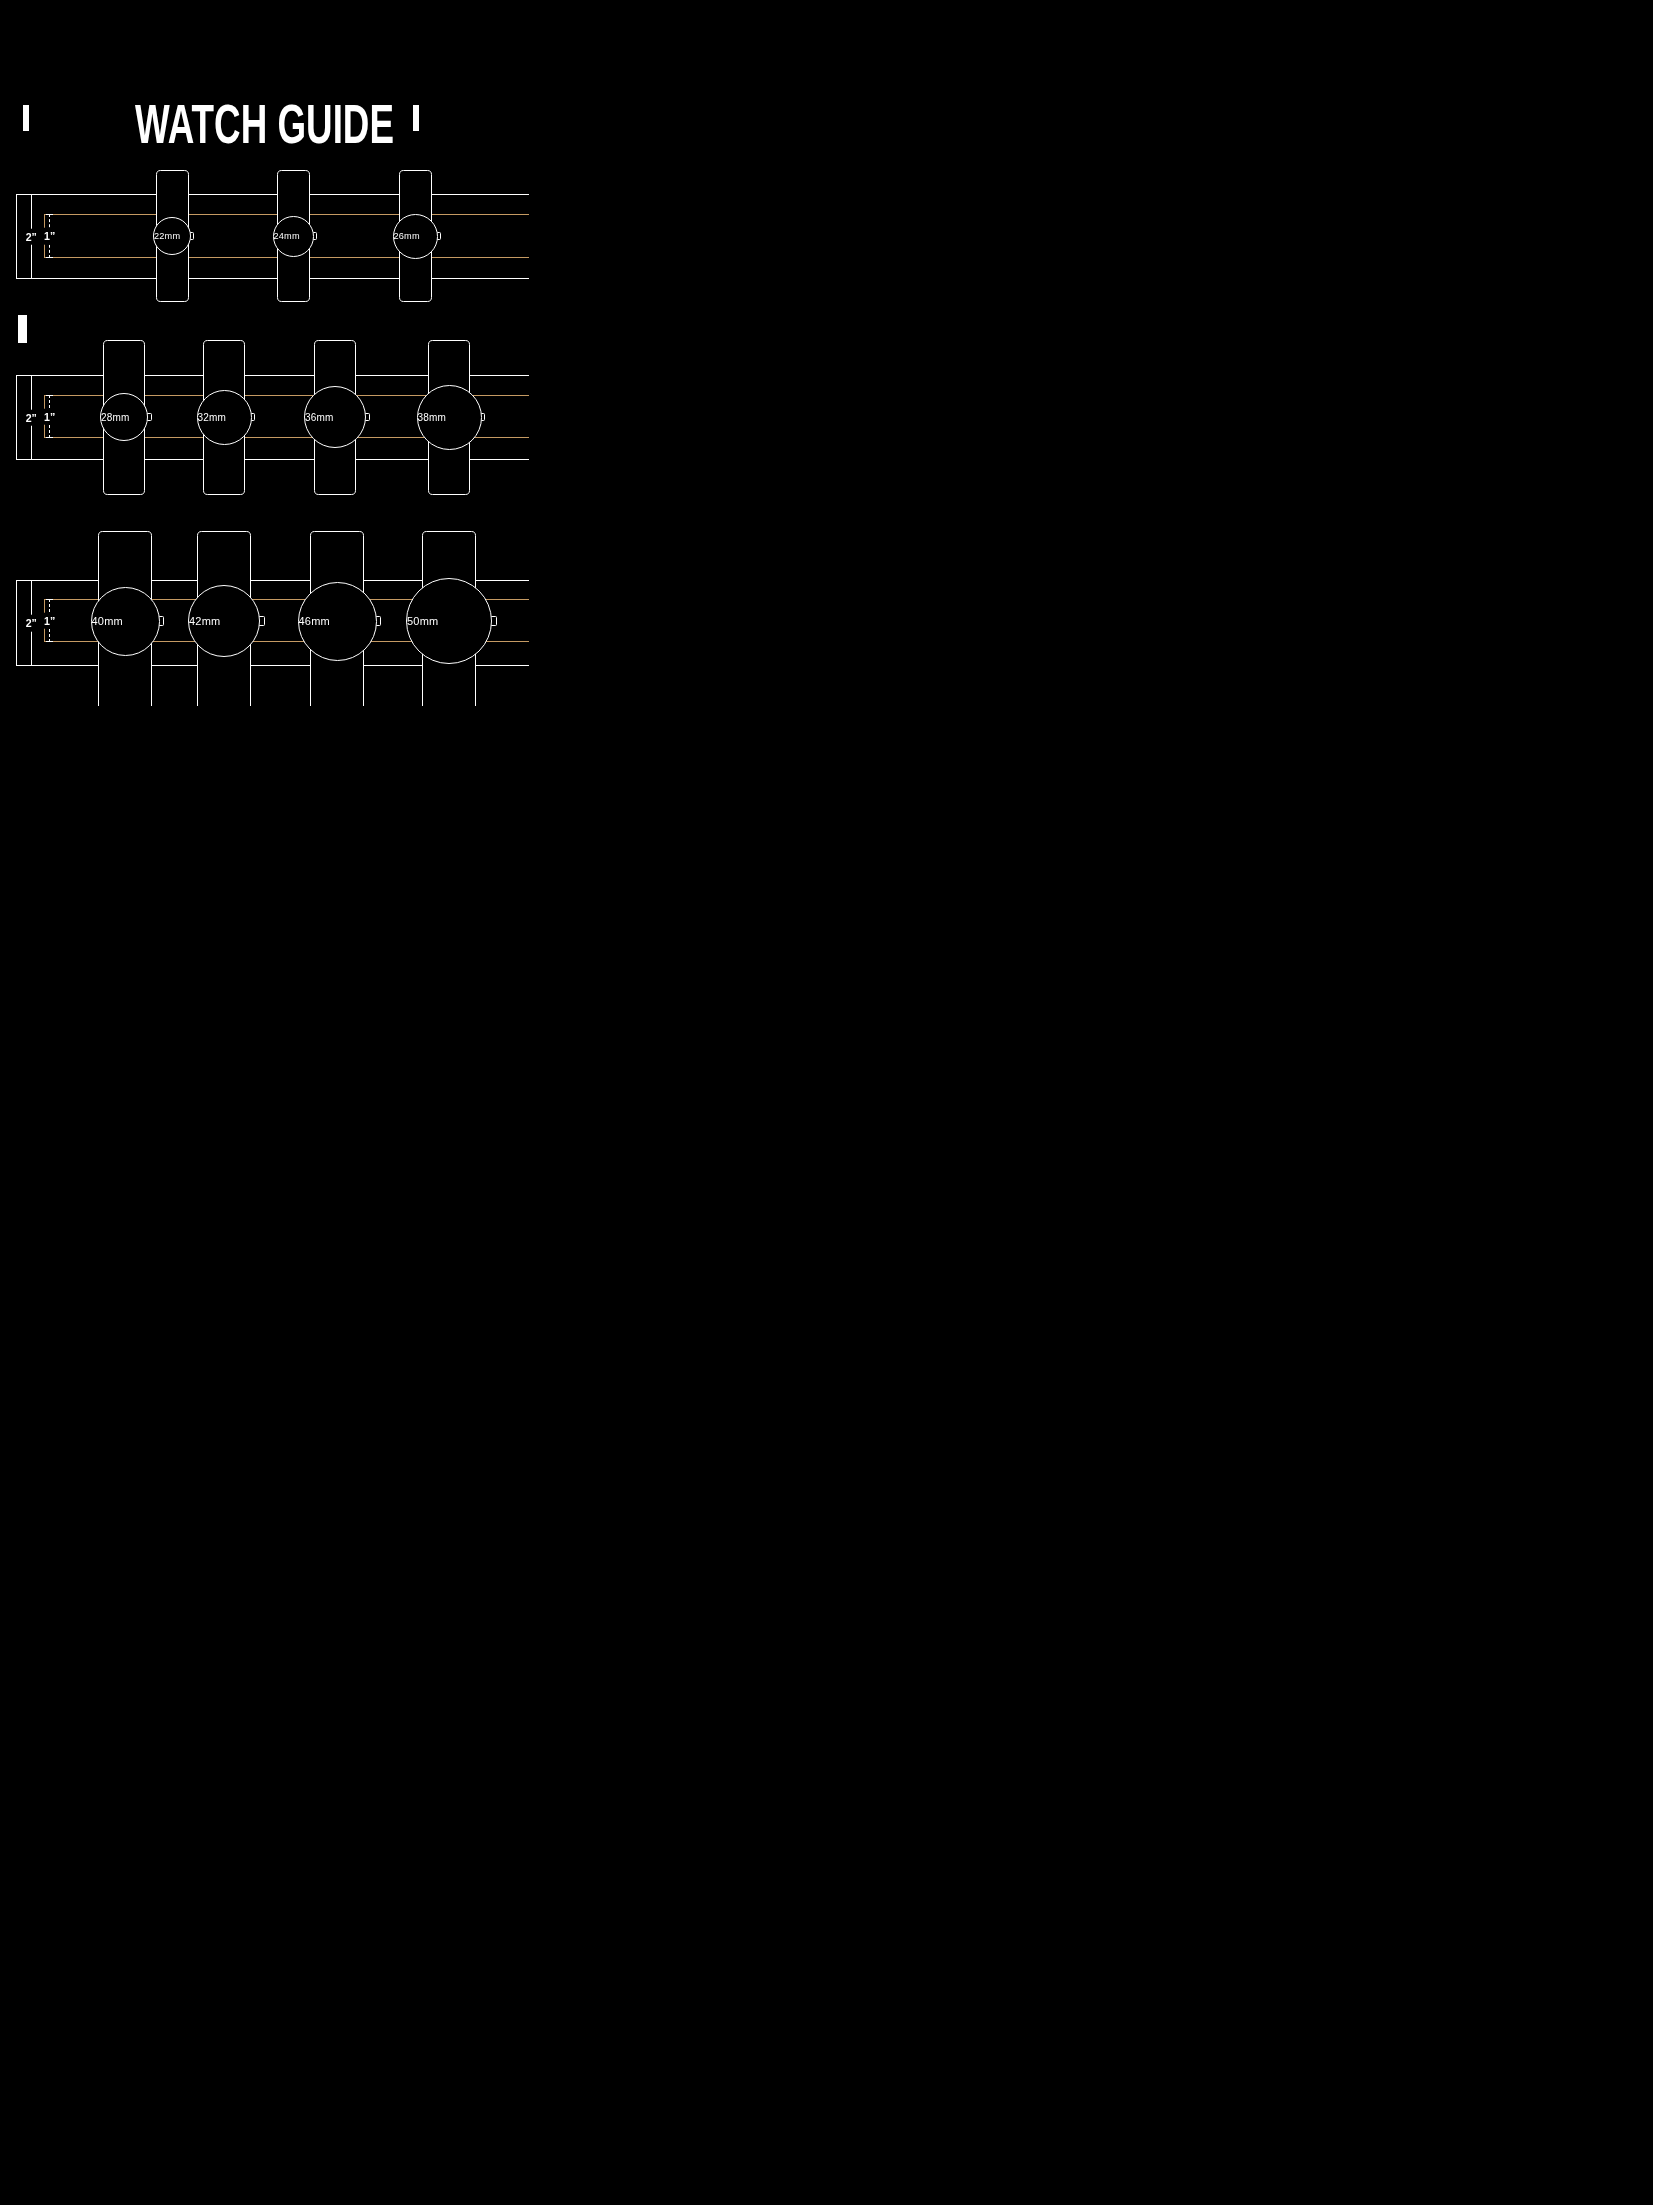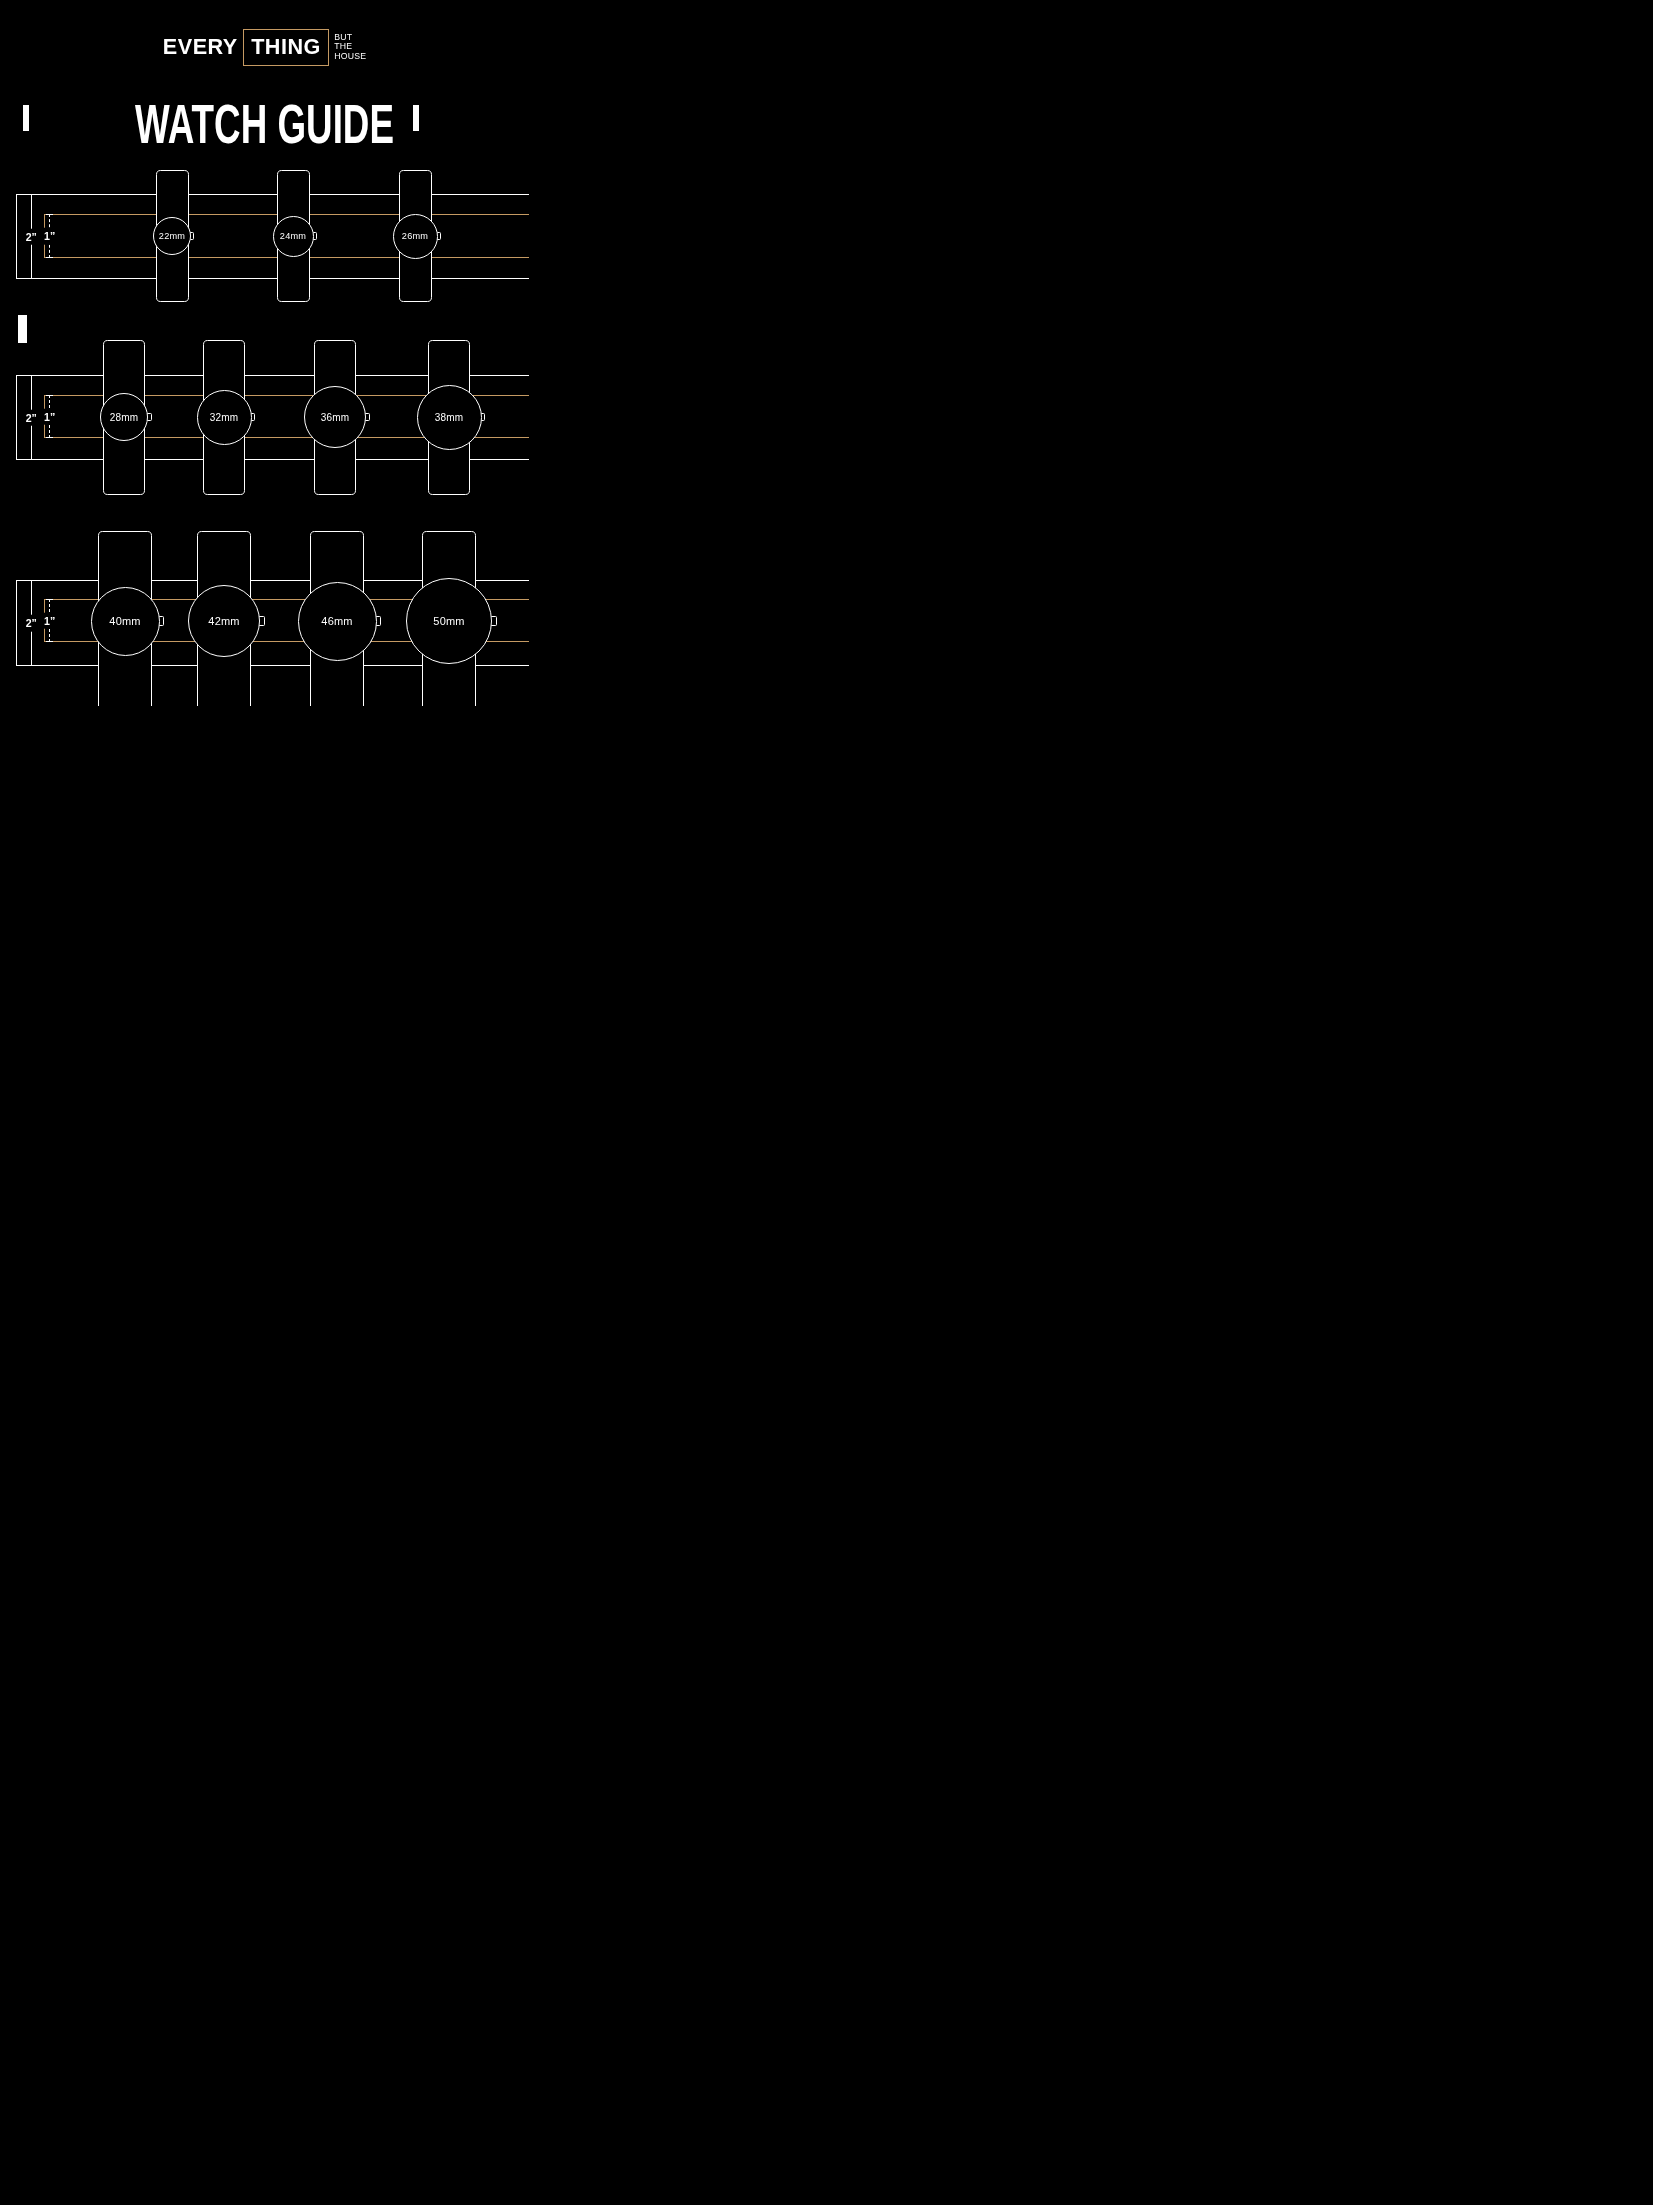--- a/index.html
+++ b/index.html
@@ -34,37 +34,28 @@
   .dim .line{position:absolute;left:3.2px;top:0;bottom:0;width:0;border-left:0.9px solid var(--fg);}
   .dim.dashed .line{border-left-style:dashed;}
   .dim .cap{position:absolute;left:0;width:7.4px;height:0.9px;background:var(--fg);}
   .dim .cap.top{top:0;}
   .dim .cap.bottom{bottom:0;}
   .dim .dim-label{position:absolute;top:50%;left:50%;transform:translate(-50%,-50%);background:var(--bg);padding:2.3px 1.4px;font-size:10.6px;font-weight:bold;white-space:nowrap;}
 
   
   .watch .strap{position:absolute;box-sizing:border-box;left:calc(var(--cx) - var(--sw)/2);top:var(--st);width:var(--sw);height:var(--sh);border:1.8px solid var(--fg);border-radius:4.6px;background:var(--bg);z-index:2;}
   .watch .crown{position:absolute;box-sizing:border-box;left:calc(var(--cx) + var(--d)/2 - 1.8px);top:calc(var(--cy) - var(--crh)/2);width:var(--crw);height:var(--crh);border:1.4px solid var(--fg);border-radius:1.4px;background:var(--bg);z-index:3;}
-  .watch .case{position:absolute;box-sizing:border-box;left:calc(var(--cx) - var(--d)/2);top:calc(var(--cy) - var(--d)/2);width:var(--d);height:var(--d);border:1.8px solid var(--fg);border-radius:50%;background:var(--bg);z-index:4;display:flex;align-items:center;justify-content:center;}
+  .watch .case{position:absolute;box-sizing:border-box;left:calc(var(--cx) - var(--d)/2);top:calc(var(--cy) - var(--d)/2);width:var(--d);height:var(--d);border:1.8px solid var(--fg);border-radius:50%;background:var(--bg);z-index:4;display:flex;align-items:center;}
   .watch .size-label{font-size:var(--fs);color:var(--fg);letter-spacing:0.2px;}
 </style>
 </head>
 <body>
 
 <div class="canvas">
 
-  <div class="logo">
-    <span class="word">EVERY</span>
-    <span class="word boxed">THING</span>
-    <span class="tagline">
-      <span>BUT</span>
-      <span>THE</span>
-      <span>HOUSE</span>
-    </span>
-  </div>
 
   <div class="title">WATCH GUIDE</div>
 
   <div class="decor t-left"></div>
   <div class="decor t-right"></div>
   <div class="decor r2-left"></div>
 
   <div>
     <div class="band outer" style="left:16px;top:194px;width:519px;height:85px;"></div>
     <div class="band inner" style="left:44px;top:214px;width:492px;height:44px;"></div>

